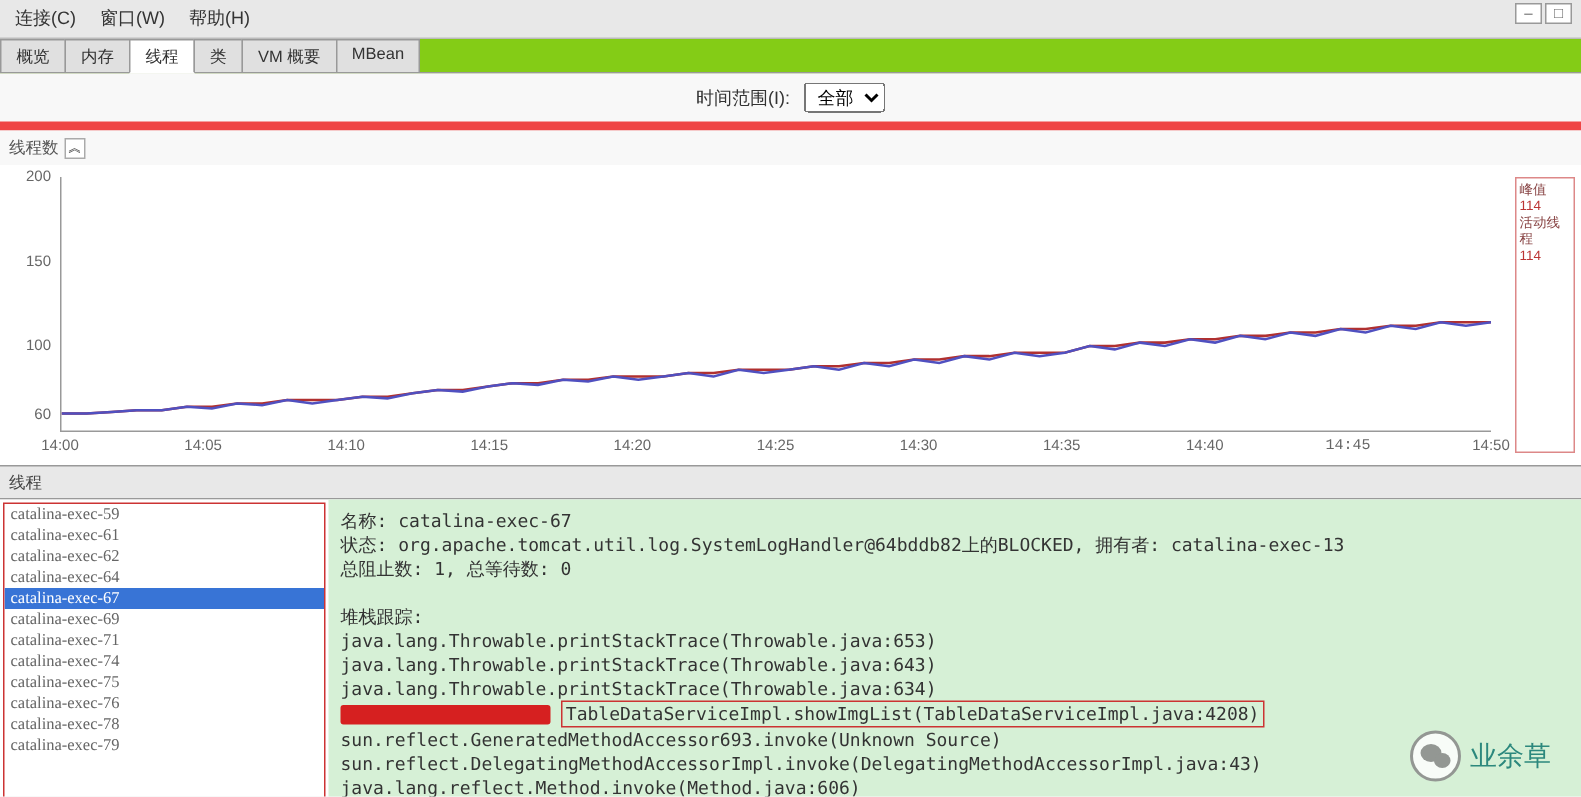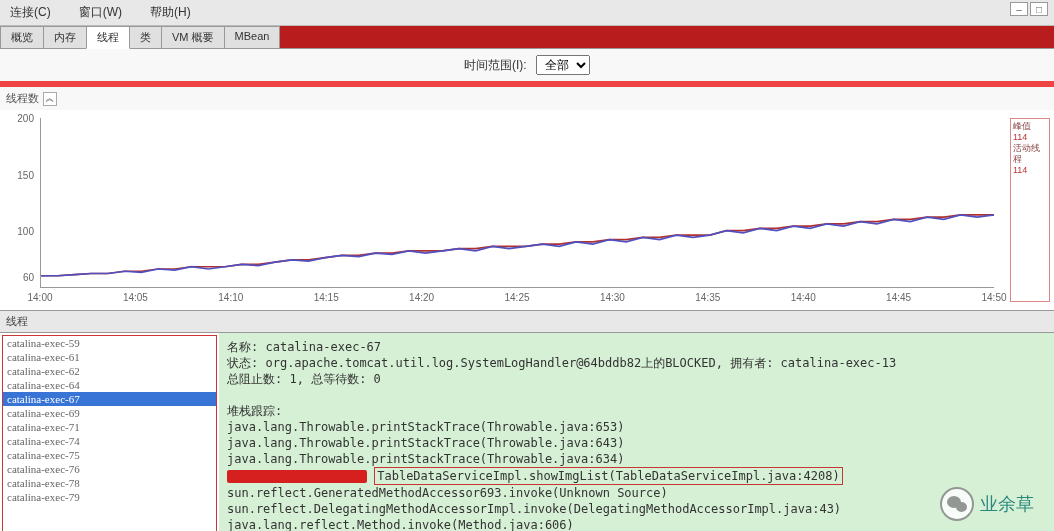--- a/index.html
+++ b/index.html
@@ -1,23 +1,23 @@
 <!DOCTYPE html>
 <html><head>
 <meta charset="utf-8">
 <style>
   * { box-sizing: border-box; margin: 0; padding: 0; }
   body { font-family: "Microsoft YaHei", SimSun, sans-serif; font-size: 12px; background: #f0f0f0; color: #333; width: 1054px; height: 531px; overflow: hidden; position: relative; }
   
-  .menubar { display: flex; background: #e8e8e8; border-bottom: 1px solid #bbb; padding: 2px 4px; gap: 16px; }
+  .menubar { display: flex; background: #e8e8e8; border-bottom: 1px solid #bbb; padding: 2px 4px; gap: 4px; }
   .menubar span { padding: 2px 6px; cursor: default; }
   .win-ctrls { position: absolute; right: 6px; top: 2px; display: flex; gap: 2px; }
   .win-ctrls span { width: 18px; height: 14px; border: 1px solid #999; background: #fff; display: inline-flex; align-items: center; justify-content: center; font-size: 10px; color: #666; }
   
-  .tabbar { display: flex; background: #b91c1c; border-bottom: 1px solid #999; }
+  .tabbar { display: flex; background: #84cc16; border-bottom: 1px solid #999; }
   .tab { padding: 3px 10px; border: 1px solid #999; border-bottom: none; background: #e0e0e0; margin-right: -1px; font-size: 11px; cursor: default; }
   .tab.active { background: #fff; border-bottom: 1px solid #fff; margin-bottom: -1px; }
   
   .filter-row { background: #f8f8f8; padding: 6px 0; text-align: center; border-bottom: 6px solid #ef4444; }
   .filter-row label { margin-right: 6px; }
   .filter-row select { font-size: 12px; padding: 1px 4px; }
   
   .thread-count-row { display: flex; align-items: center; padding: 4px 6px; background: #f8f8f8; color: #555; font-size: 11px; gap: 4px; }
   .chevron-box { width: 14px; height: 14px; border: 1px solid #aaa; background: #fff; display: inline-flex; align-items: center; justify-content: center; font-size: 9px; }
   
@@ -101,21 +101,21 @@
     <div class="x-axis" id="xaxis">
         <div class="x-tick" style="left: 0%;">14:00</div>
         <div class="x-tick" style="left: 10%;">14:05</div>
         <div class="x-tick" style="left: 20%;">14:10</div>
         <div class="x-tick" style="left: 30%;">14:15</div>
         <div class="x-tick" style="left: 40%;">14:20</div>
         <div class="x-tick" style="left: 50%;">14:25</div>
         <div class="x-tick" style="left: 60%;">14:30</div>
         <div class="x-tick" style="left: 70%;">14:35</div>
         <div class="x-tick" style="left: 80%;">14:40</div>
-        <div class="x-tick" style="left: 90%;">14:45</div>
+        <div class="x-tick" style="left: 90%; font-family: Liberation Mono, monospace;">14:45</div>
         <div class="x-tick" style="left: 100%;">14:50</div>
       </div>
   </div>
   <div class="legend-box">
     <div>峰值</div>
     <div class="num">114</div>
     <div>活动线程</div>
     <div class="num">114</div>
   </div>
 </div>

